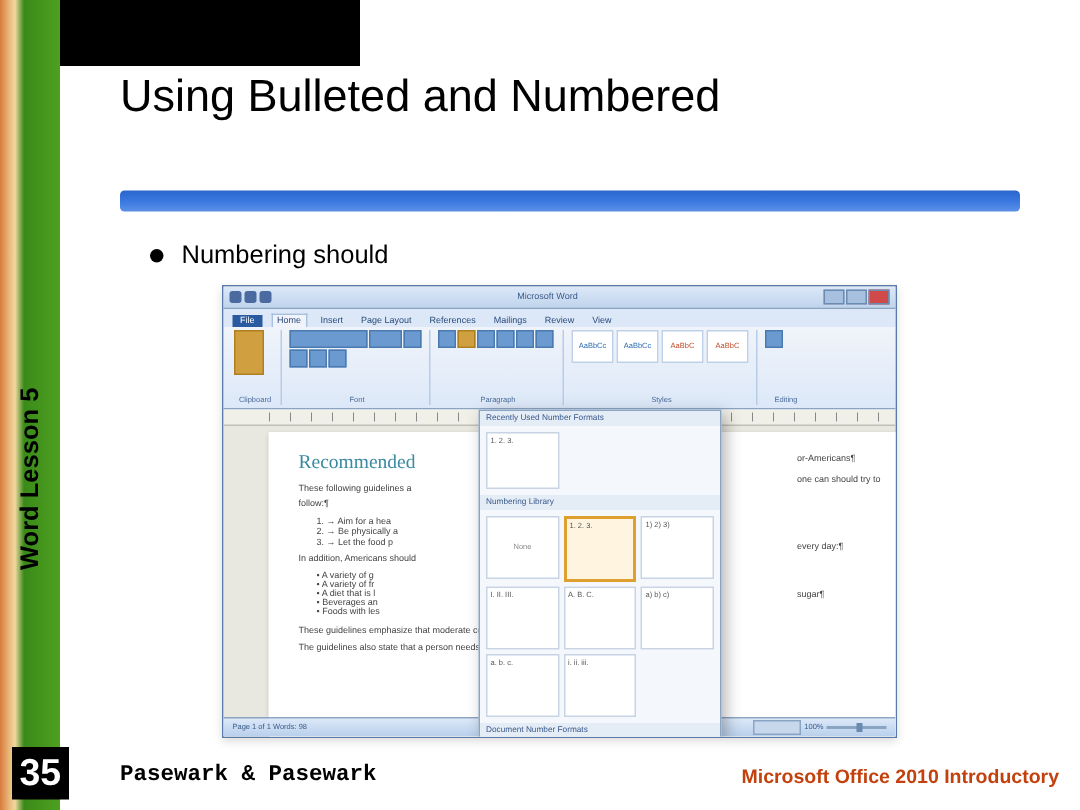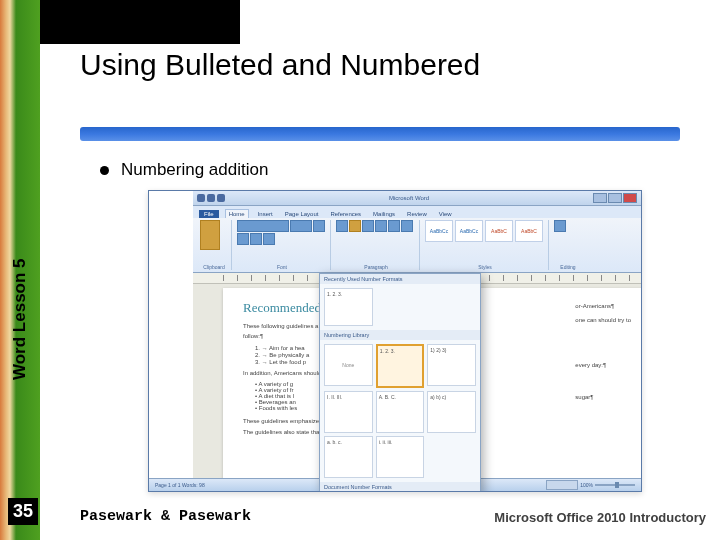--- a/index.html
+++ b/index.html
@@ -77,54 +77,53 @@
     font-weight: bold;
     color: #000;
     white-space: nowrap;
   }
   .page-number {
     position: absolute;
     left: 8px;
     top: 498px;
     background: #000;
     color: #fff;
-    font-size: 18px;
+    font-size: 25px;
     font-weight: bold;
     padding: 3px 5px;
   }
   .footer-left {
     position: absolute;
     left: 80px;
     top: 508px;
     font-size: 15px;
     font-weight: bold;
     color: #000;
     font-family: Liberation Mono, monospace;
   }
   .footer-right {
     position: absolute;
     right: 14px;
     top: 510px;
     font-size: 13px;
     font-weight: bold;
-    color: #404040;
+    color: #c2410c;
   }
   
   .screenshot {
     position: absolute;
     left: 148px;
     top: 190px;
     width: 448px;
     height: 300px;
     border: 1px solid #5a7aa8;
     background: #fff;
     box-shadow: 0 2px 6px rgba(0,0,0,0.15);
     font-size: 7px;
     overflow: hidden;
-    padding-left: 44px;
   }
   .shot-titlebar {
     height: 14px;
     background: linear-gradient(to bottom, #dce8f8, #c0d4ec);
     border-bottom: 1px solid #8aa4c4;
     display: flex;
     align-items: center;
     justify-content: space-between;
     padding: 0 4px;
   }
@@ -266,21 +265,21 @@
 <div class="left-strip"></div>
 <div class="top-black"></div>
 
 <div class="slide-title">
   <span>Using Bulleted and Numbered</span><br>
 </div>
 <div class="title-underline"></div>
 
 <div class="bullet-row">
   <div class="bullet-dot"></div>
-  <div class="bullet-text">Numbering addition</div>
+  <div class="bullet-text">Numbering should</div>
 </div>
 
 <div class="sidebar-label">Word Lesson 5</div>
 <div class="page-number">35</div>
 <div class="footer-left">Pasewark &amp; Pasewark</div>
 <div class="footer-right">Microsoft Office 2010 Introductory</div>
 
 <div class="screenshot">
   <div class="shot-titlebar">
     <div class="left-icons">

